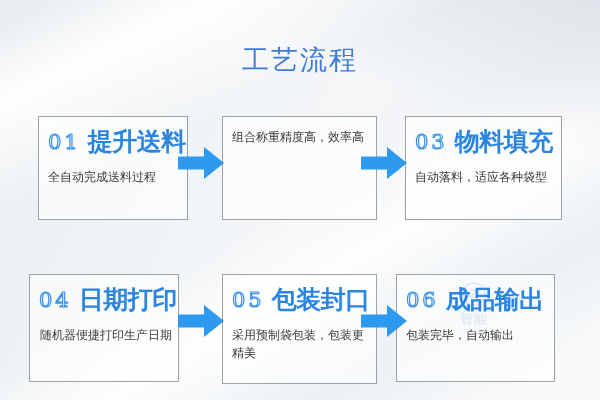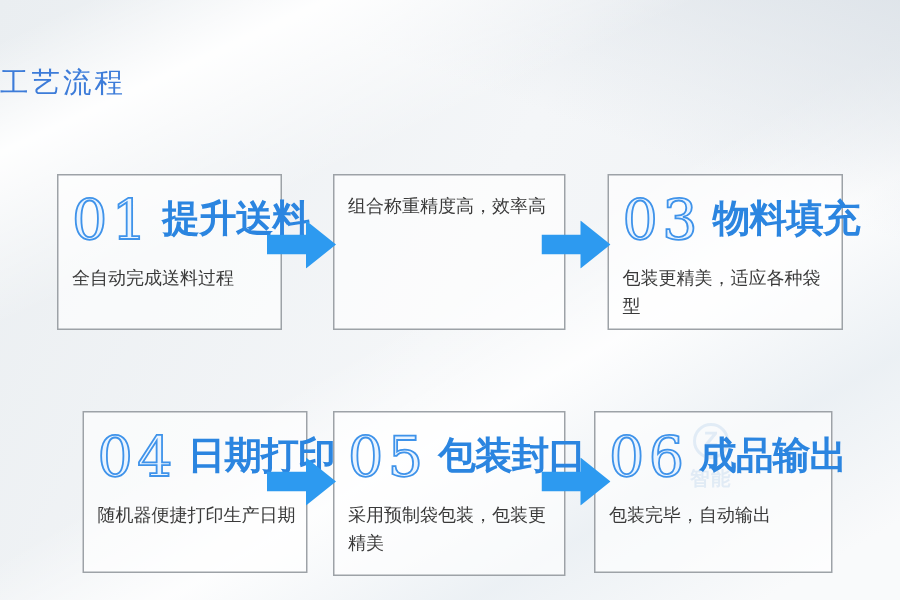--- a/index.html
+++ b/index.html
@@ -9,45 +9,45 @@
     width:600px;height:400px;
     overflow:hidden;
     background:
       linear-gradient(155deg, rgba(255,255,255,0) 4%, rgba(255,255,255,0.95) 15%, rgba(255,255,255,0) 32%),
       linear-gradient(200deg, rgba(220,226,232,0.85) 0%, rgba(220,226,232,0) 26%),
       linear-gradient(150deg, rgba(255,255,255,0.0) 50%, rgba(255,255,255,0.85) 62%, rgba(235,240,244,0.9) 78%, rgba(249,250,251,1) 93%),
       linear-gradient(115deg,#eaeef1,#f4f6f8 50%,#eef1f4 100%);
   }
   .page-title{
     position:absolute;left:0;top:42px;width:100%;
-    text-align:left;
-    font-size:19px;font-weight:500;letter-spacing:2px;
+    text-align:center;
+    font-size:27px;font-weight:500;letter-spacing:2px;
     color:var(--title-color,#3d7cd9);
   }
   .step{
     position:absolute;
     box-sizing:border-box;
     border:1px solid var(--box-border-color,#9da2a7);
     background:rgba(255,255,255,0.62);
     padding:11px 6px 6px 9px;
   }
   .s1{left:38px;top:116px;width:150px;height:104px;}
   .s2{left:222px;top:116px;width:155px;height:104px;}
   .s3{left:405px;top:116px;width:157px;height:104px;}
-  .s4{left:55px;top:274px;width:150px;height:108px;}
+  .s4{left:29px;top:274px;width:150px;height:108px;text-align:right;}
   .s5{left:222px;top:274px;width:155px;height:110px;}
   .s6{left:396px;top:274px;width:159px;height:108px;}
   .step-title{
     display:flex;align-items:center;gap:7px;
     white-space:nowrap;
     margin-bottom:11px;
   }
   .step-num{
     font-family:"DejaVu Serif","Liberation Serif",serif;
-    font-size:37px;line-height:1;
+    font-size:21px;line-height:1;
     letter-spacing:3px;
     color:#eaf4ff;
     -webkit-text-stroke:1.2px var(--number-color,#3f93ea);
   }
   .step-cn{
     font-size:25px;font-weight:600;line-height:1.15;
     color:var(--step-title-color,#2b85e0);
     letter-spacing:-0.5px;
   }
   .step-desc{
@@ -92,21 +92,21 @@
 
   <div class="step s2">
     <div class="step-desc">组合称重精度高，效率高</div>
   </div>
 
   <div class="step s3">
     <div class="step-title">
       <span class="step-num">03</span>
       <span class="step-cn">物料填充</span>
     </div>
-    <div class="step-desc">包装更精美，适应各种袋型</div>
+    <div class="step-desc">自动落料，适应各种袋型</div>
   </div>
 
   <div class="step s4">
     <div class="step-title">
       <span class="step-num">04</span>
       <span class="step-cn">日期打印</span>
     </div>
     <div class="step-desc">随机器便捷打印生产日期</div>
   </div>
 

